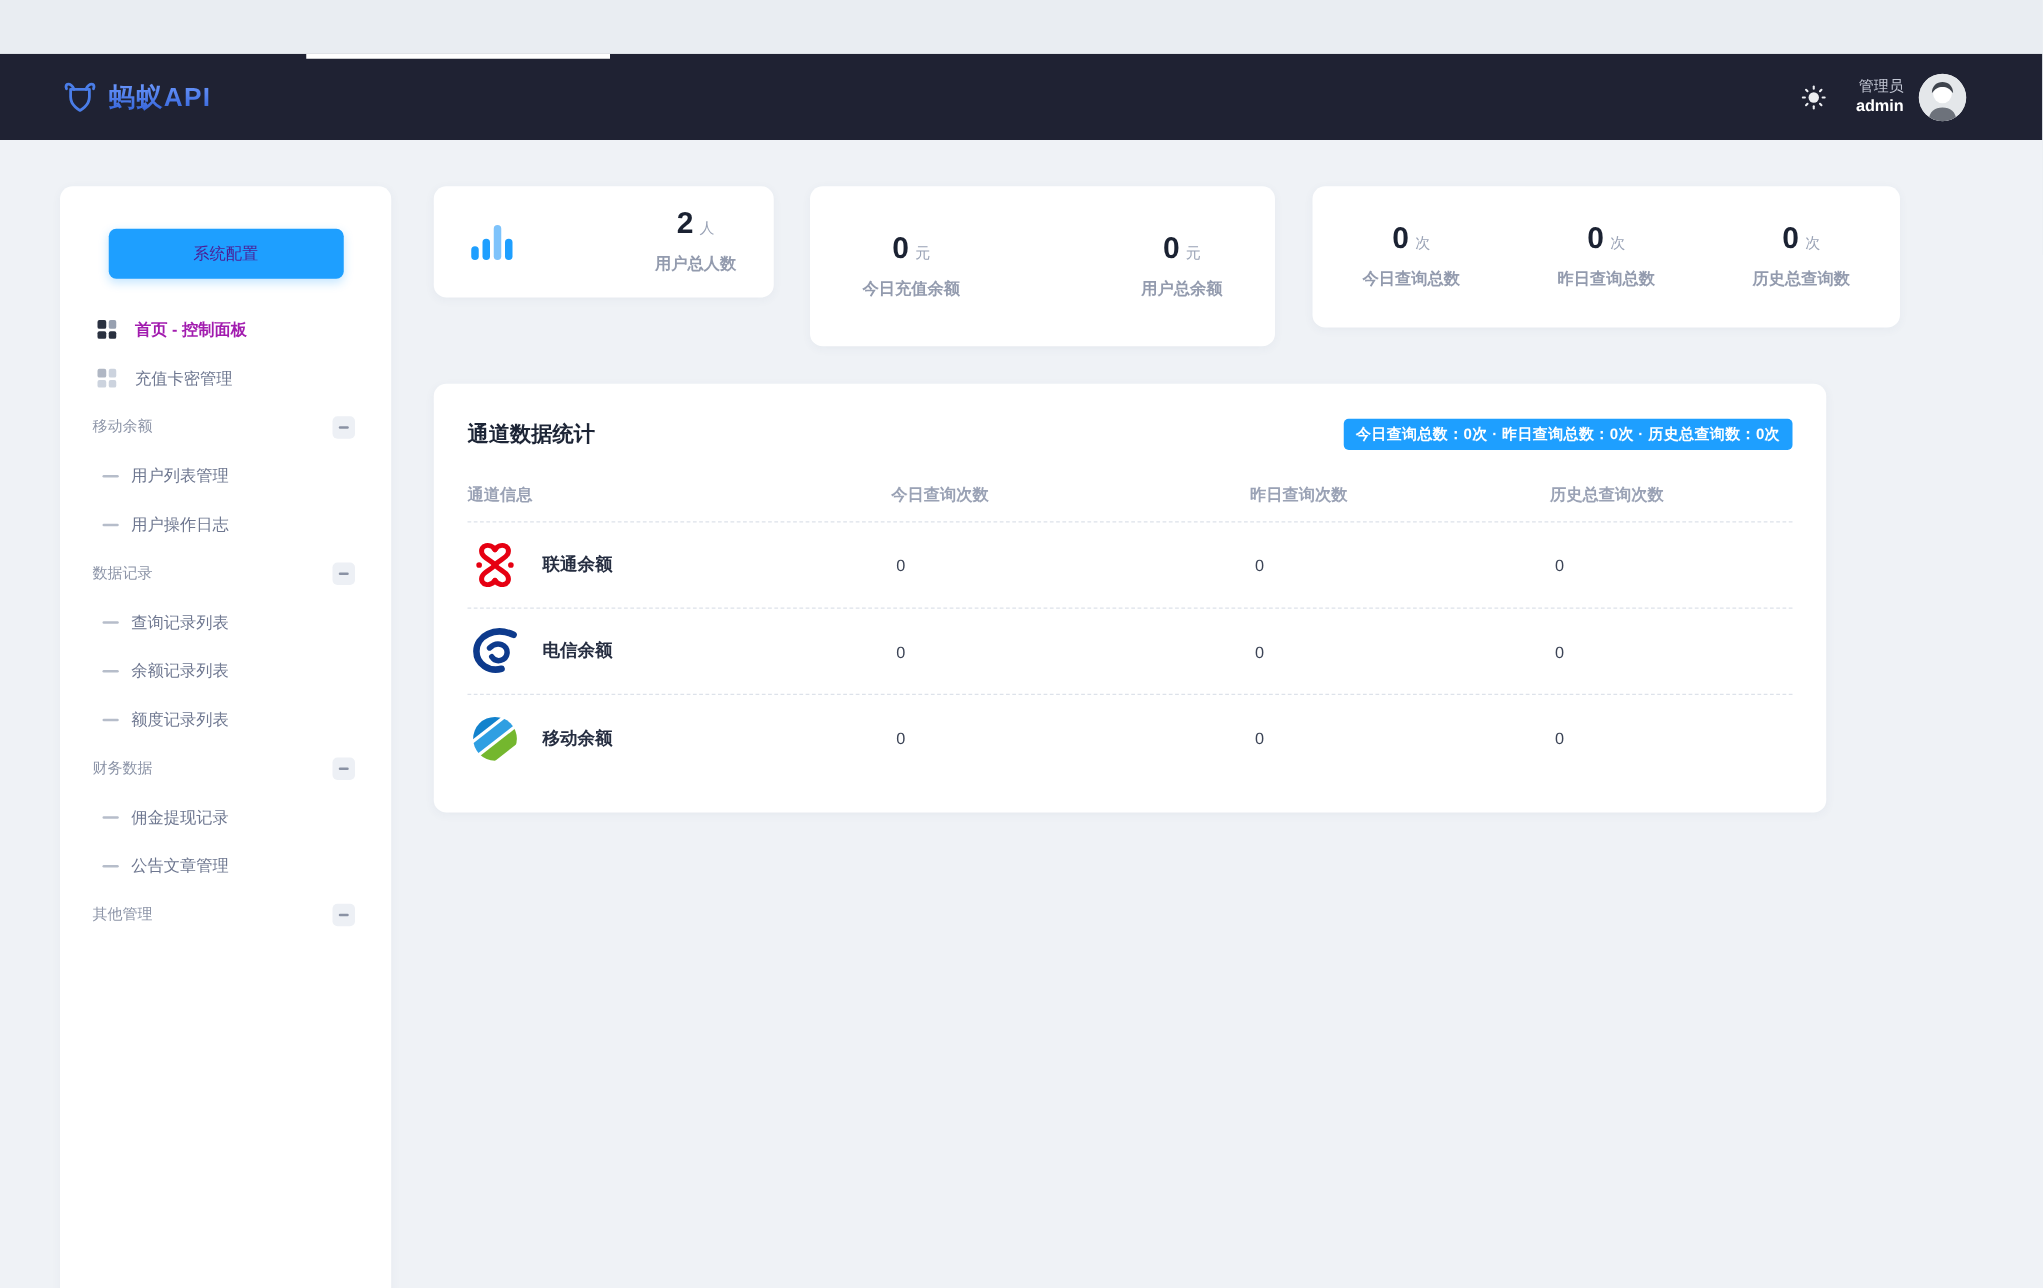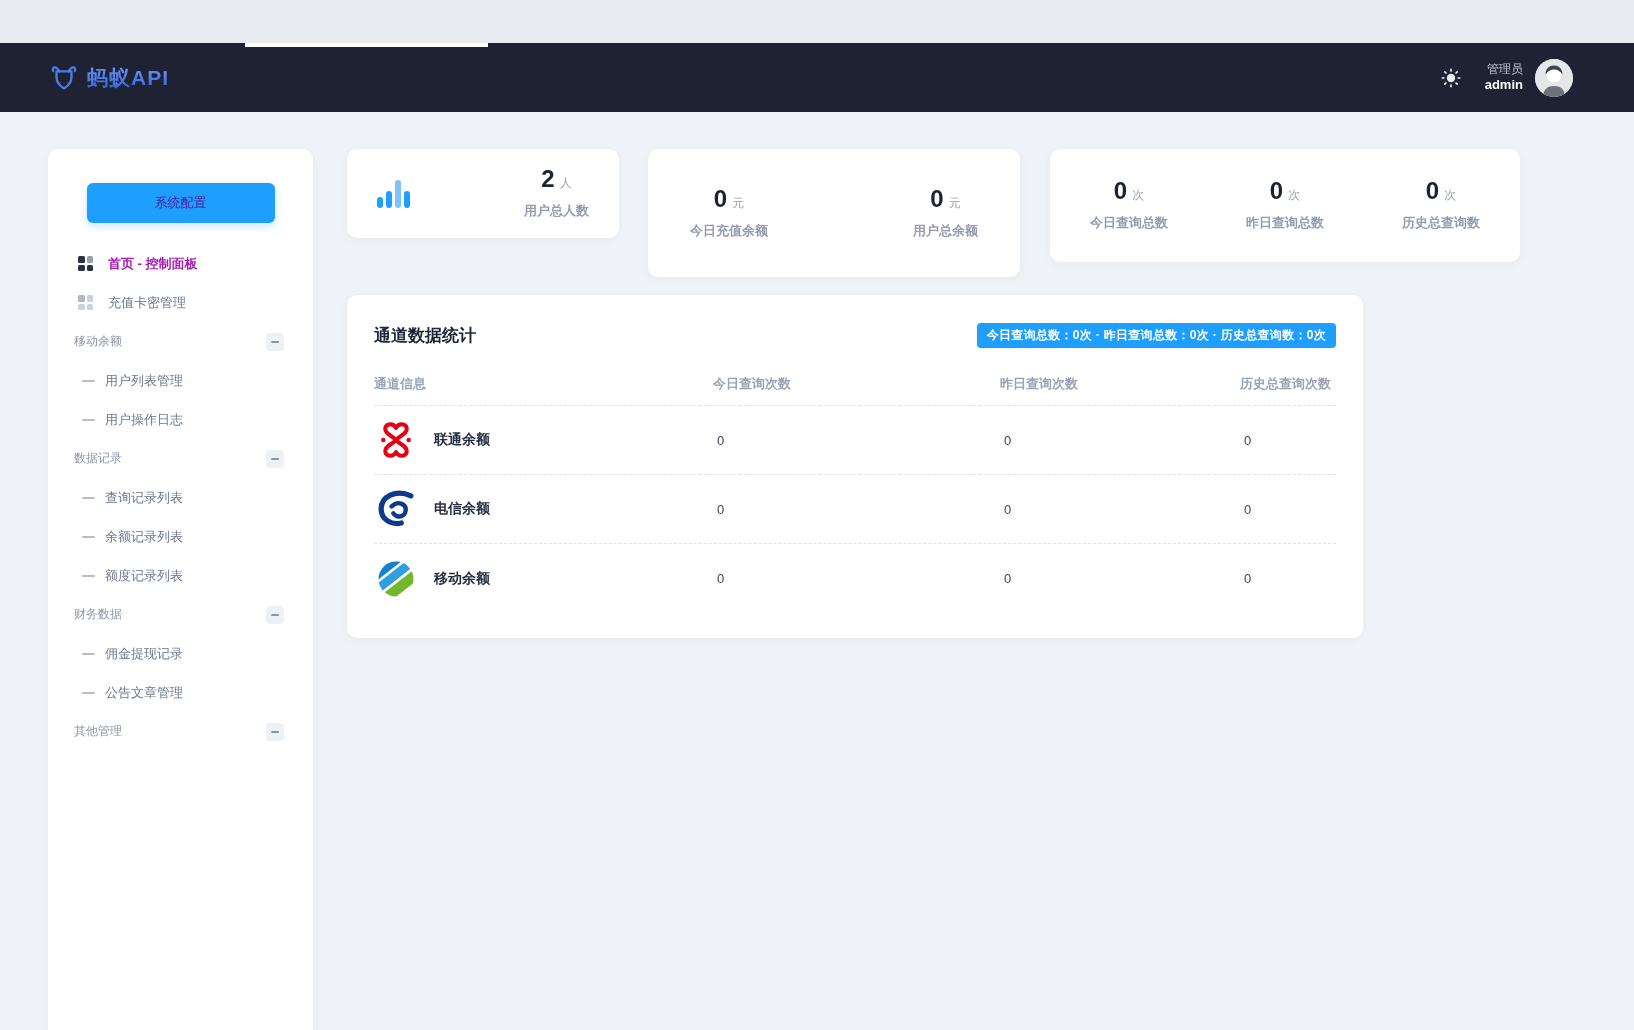--- a/index.html
+++ b/index.html
@@ -58,21 +58,21 @@
   .bars i:nth-child(2){ height:17px; }
   .bars i:nth-child(3){ height:28px; background:#7ec3fb; }
   .bars i:nth-child(4){ height:17px; }
   .card1 .stat { margin-left:auto; }
   .stat { text-align:center; }
   .stat .vrow { font-size:24px; font-weight:bold; color:#1b2232; line-height:1; }
   .stat .unit { font-size:12px; font-weight:normal; color:#9aa3b6; margin-left:5px; }
   .stat .slabel { margin-top:11px; font-size:13px; font-weight:bold; color:#939bae; }
 
   
-  .panel { position:absolute; left:347px; top:252px; width:1016px; height:343px; background:#fff;
+  .panel { position:absolute; left:347px; top:264px; width:1114px; height:343px; background:#fff;
            border-radius:10px; box-shadow:0 2px 8px rgba(50,70,120,.05); }
   .panel-head { display:flex; align-items:center; justify-content:space-between; padding:28px 27px 0 27px; }
   .panel-title { font-size:17px; font-weight:bold; color:#1d2536; }
   .badge { background:var(--accent,#1e9fff); color:#fff; font-size:12px; font-weight:bold;
            padding:4px 10px; border-radius:4px; letter-spacing:.3px; }
   .table { margin:14px 27px 0 27px; }
   .thead, .trow { display:grid; grid-template-columns:339px 287px 240px 1fr; align-items:center; }
   .thead { height:44px; border-bottom:1px dashed #dde2ea; font-size:13px; font-weight:bold; color:#9aa2b5; }
   .trow { height:69px; }
   .trow:not(:last-child) { border-bottom:1px dashed #dde2ea; }

